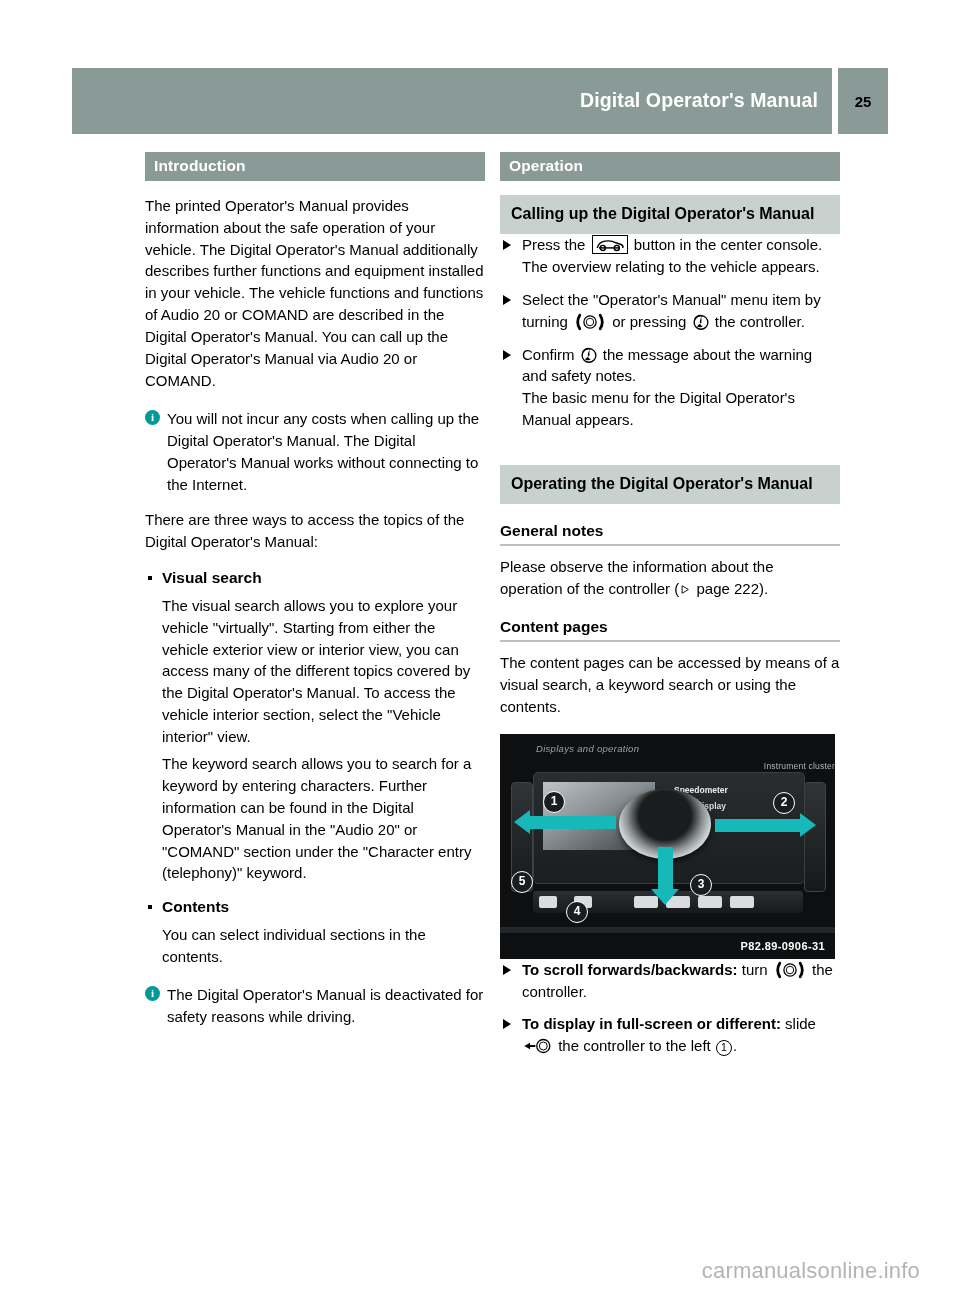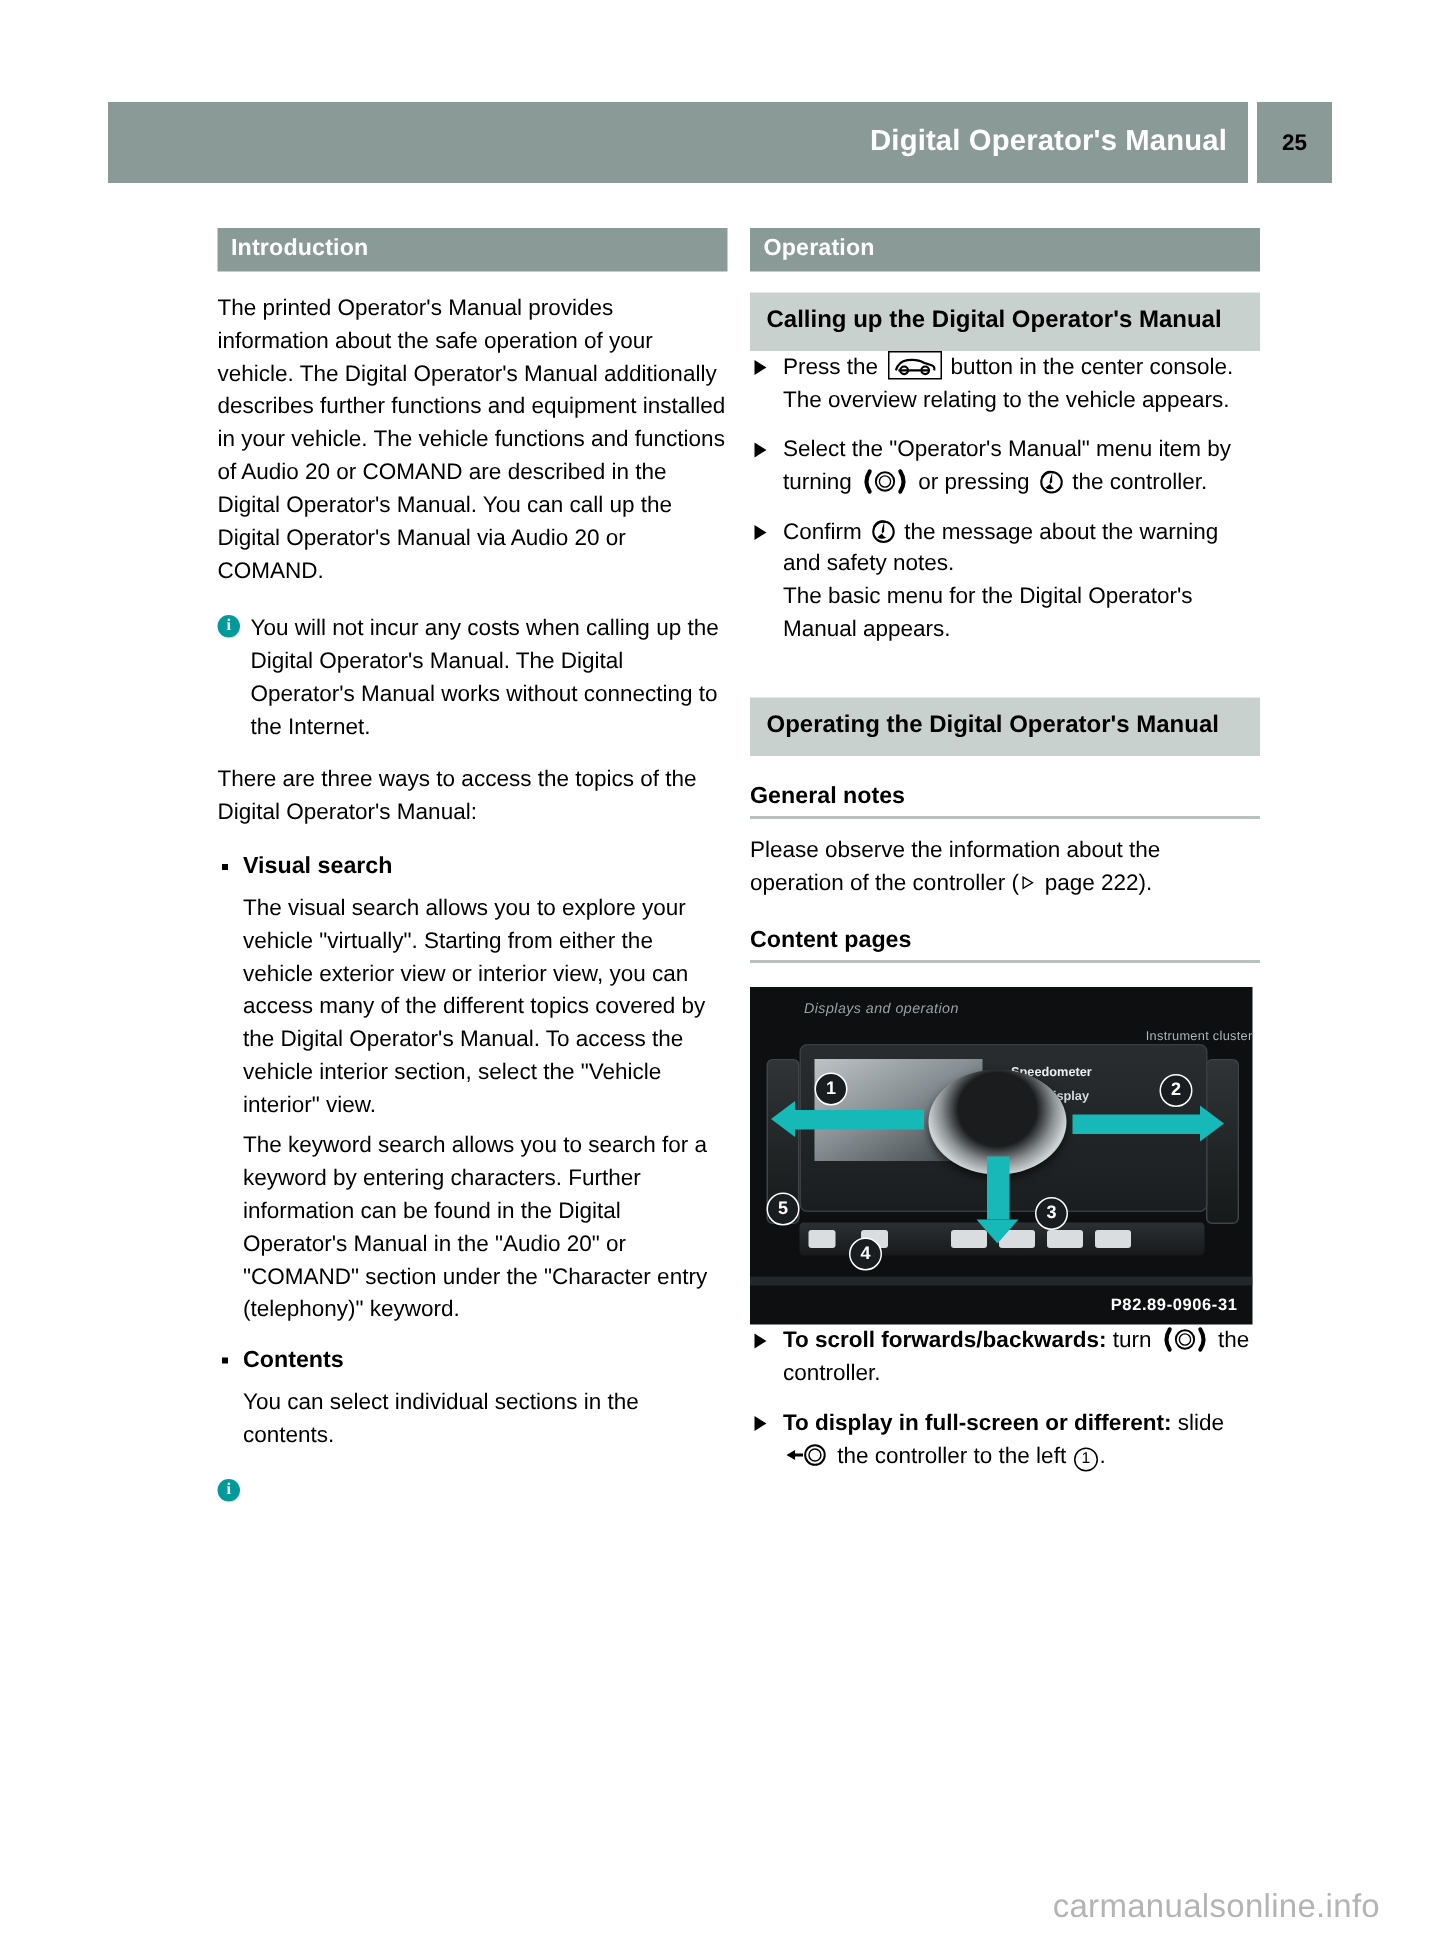--- a/index.html
+++ b/index.html
@@ -15,21 +15,21 @@
     color: #000000;
     overflow: hidden;
   }
 
   
   .page-header {
     position: absolute;
     left: 72px;
     top: 68px;
     width: 816px;
-    height: 54px;
+    height: 66px;
     display: flex;
     align-items: stretch;
   }
   .header-title-bar {
     flex: 1 1 auto;
     background: #8a9b97;
     display: flex;
     align-items: center;
     justify-content: flex-end;
     padding-right: 14px;
@@ -456,20 +456,21 @@
       <div class="bullet-item">
         <span class="sq"></span>
         <span class="bold-lead">Contents</span>
       </div>
       <div class="bullet-body">You can select individual sections in the contents.</div>
 
     </div>
 
     <div class="note">
       <span class="info-icon">i</span>
+      <span>The Digital Operator's Manual is deactivated for safety reasons while driving.</span>
     </div>
 
   </div>
 
   <div class="col col-right">
 
     <div class="section-band">Operation</div>
 
     <div class="sub-band">Calling up the Digital Operator's Manual</div>
 
@@ -527,20 +528,21 @@
     <div class="rule-heading">General notes</div>
 
     <p class="body tight"><span>Please observe the information about the operation of the controller (</span><span class="ico ico-ref">
         <svg viewBox="0 0 12 12">
             <path d="M2.5 1.5 L10 6 L2.5 10.5 Z" fill="none" stroke="#000" stroke-width="1.1"></path>
           </svg>
       </span><span> page 222).</span></p>
 
     <div class="rule-heading">Content pages</div>
 
+    <p class="body tight">The content pages can be accessed by means of a visual search, a keyword search or using the contents.</p>
 
     <div class="figure">
       <div class="fig-caption-top">Displays and operation</div>
       <div class="fig-sub">Instrument cluster</div>
 
       <div class="fig-sidebar left"></div>
       <div class="fig-sidebar right"></div>
 
       <div class="fig-panel">
         <div class="fig-screen"></div>

